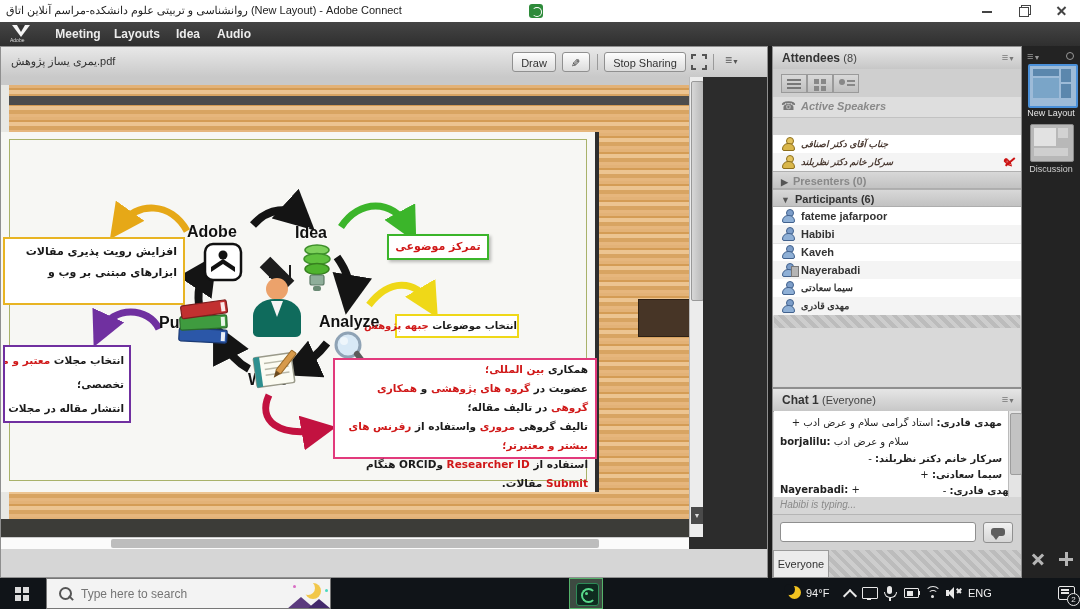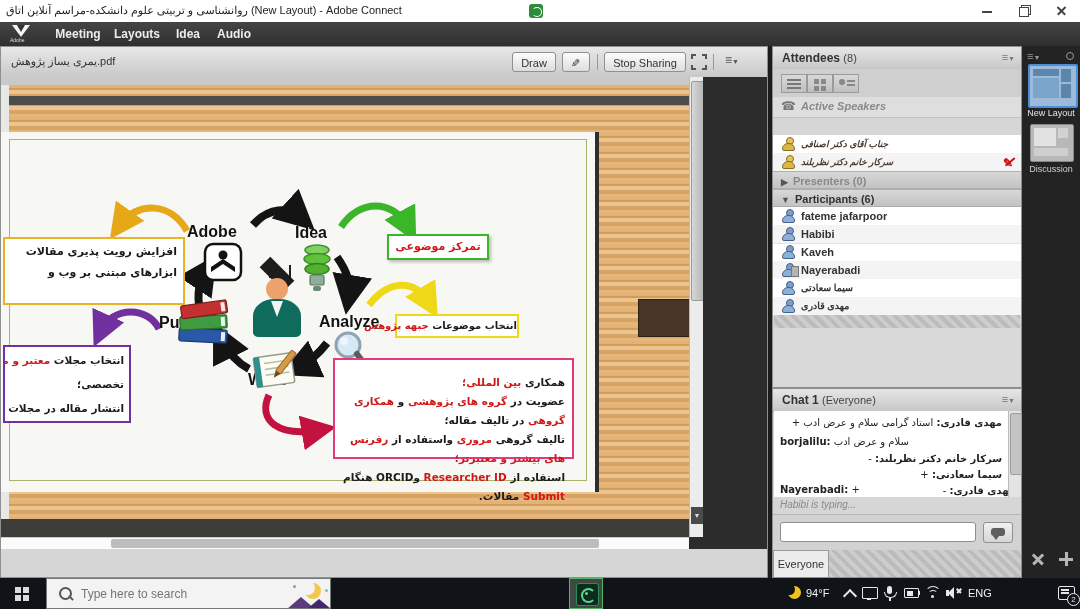--- a/index.html
+++ b/index.html
@@ -305,21 +305,21 @@
             <div><span>افزایش رویت پذیری مقالات</span></div>
             <div><span>ابزارهای مبتنی بر وب و</span></div>
           </div>
           <div class="txtbox" style="left:2px;top:268px;width:128px;height:78px;border:2.5px solid #7030a0;font-size:10.5px;font-weight:bold;line-height:24px;padding:1px 5px;text-align:right;white-space:nowrap;overflow:hidden;">
             <div><span>انتخاب مجلات </span><span class="seg-red">معتبر و مش</span></div>
             <div><span>تخصصی؛</span></div>
             <div><span>انتشار مقاله در مجلات </span><span class="seg-red">دسترسی</span></div>
           </div>
           <div class="txtbox" style="left:386px;top:157px;width:102px;height:26px;border:2px solid #3bb52a;font-size:11px;font-weight:bold;line-height:22px;text-align:center;box-shadow:2px 2px 3px rgba(0,0,0,.25);"><span class="seg-red">تمرکز موضوعی</span></div>
           <div class="txtbox" style="left:394px;top:237px;width:124px;height:24px;border:2px solid #efd818;font-size:10px;font-weight:bold;line-height:20px;text-align:center;white-space:nowrap;"><span>انتخاب موضوعات </span><span class="seg-red">جبهه پژوهش</span></div>
-          <div class="txtbox" style="left:332px;top:281px;width:241px;height:101px;border:2.5px solid #e23a7c;font-size:10.5px;font-weight:bold;line-height:19px;padding:13px 7px;text-align:right;">
+          <div class="txtbox" style="left:332px;top:281px;width:264px;height:101px;border:2.5px solid #e23a7c;font-size:10.5px;font-weight:bold;line-height:19px;padding:0 7px;text-align:right;">
             <div><span>همکاری </span><span class="seg-red">بین المللی؛</span></div>
             <div><span>عضویت در </span><span class="seg-red">گروه های پژوهشی</span><span> و </span><span class="seg-red">همکاری گروهی</span><span> در تالیف مقاله؛</span></div>
             <div><span>تالیف گروهی </span><span class="seg-red">مروری</span><span> واستفاده از </span><span class="seg-red">رفرنس های بیشتر و معتبرتر؛</span></div>
             <div><span>استفاده از </span><span class="seg-red">Researcher ID</span><span class="seg-bold"> و</span><span class="seg-bold">ORCID</span><span> هنگام </span><span class="seg-red">Submit</span><span> مقالات.</span></div>
           </div>
         </div>
 
         <div id="vscroll">
           <div id="vscroll-thumb"></div>
           <div id="vscroll-btn">▼</div>

